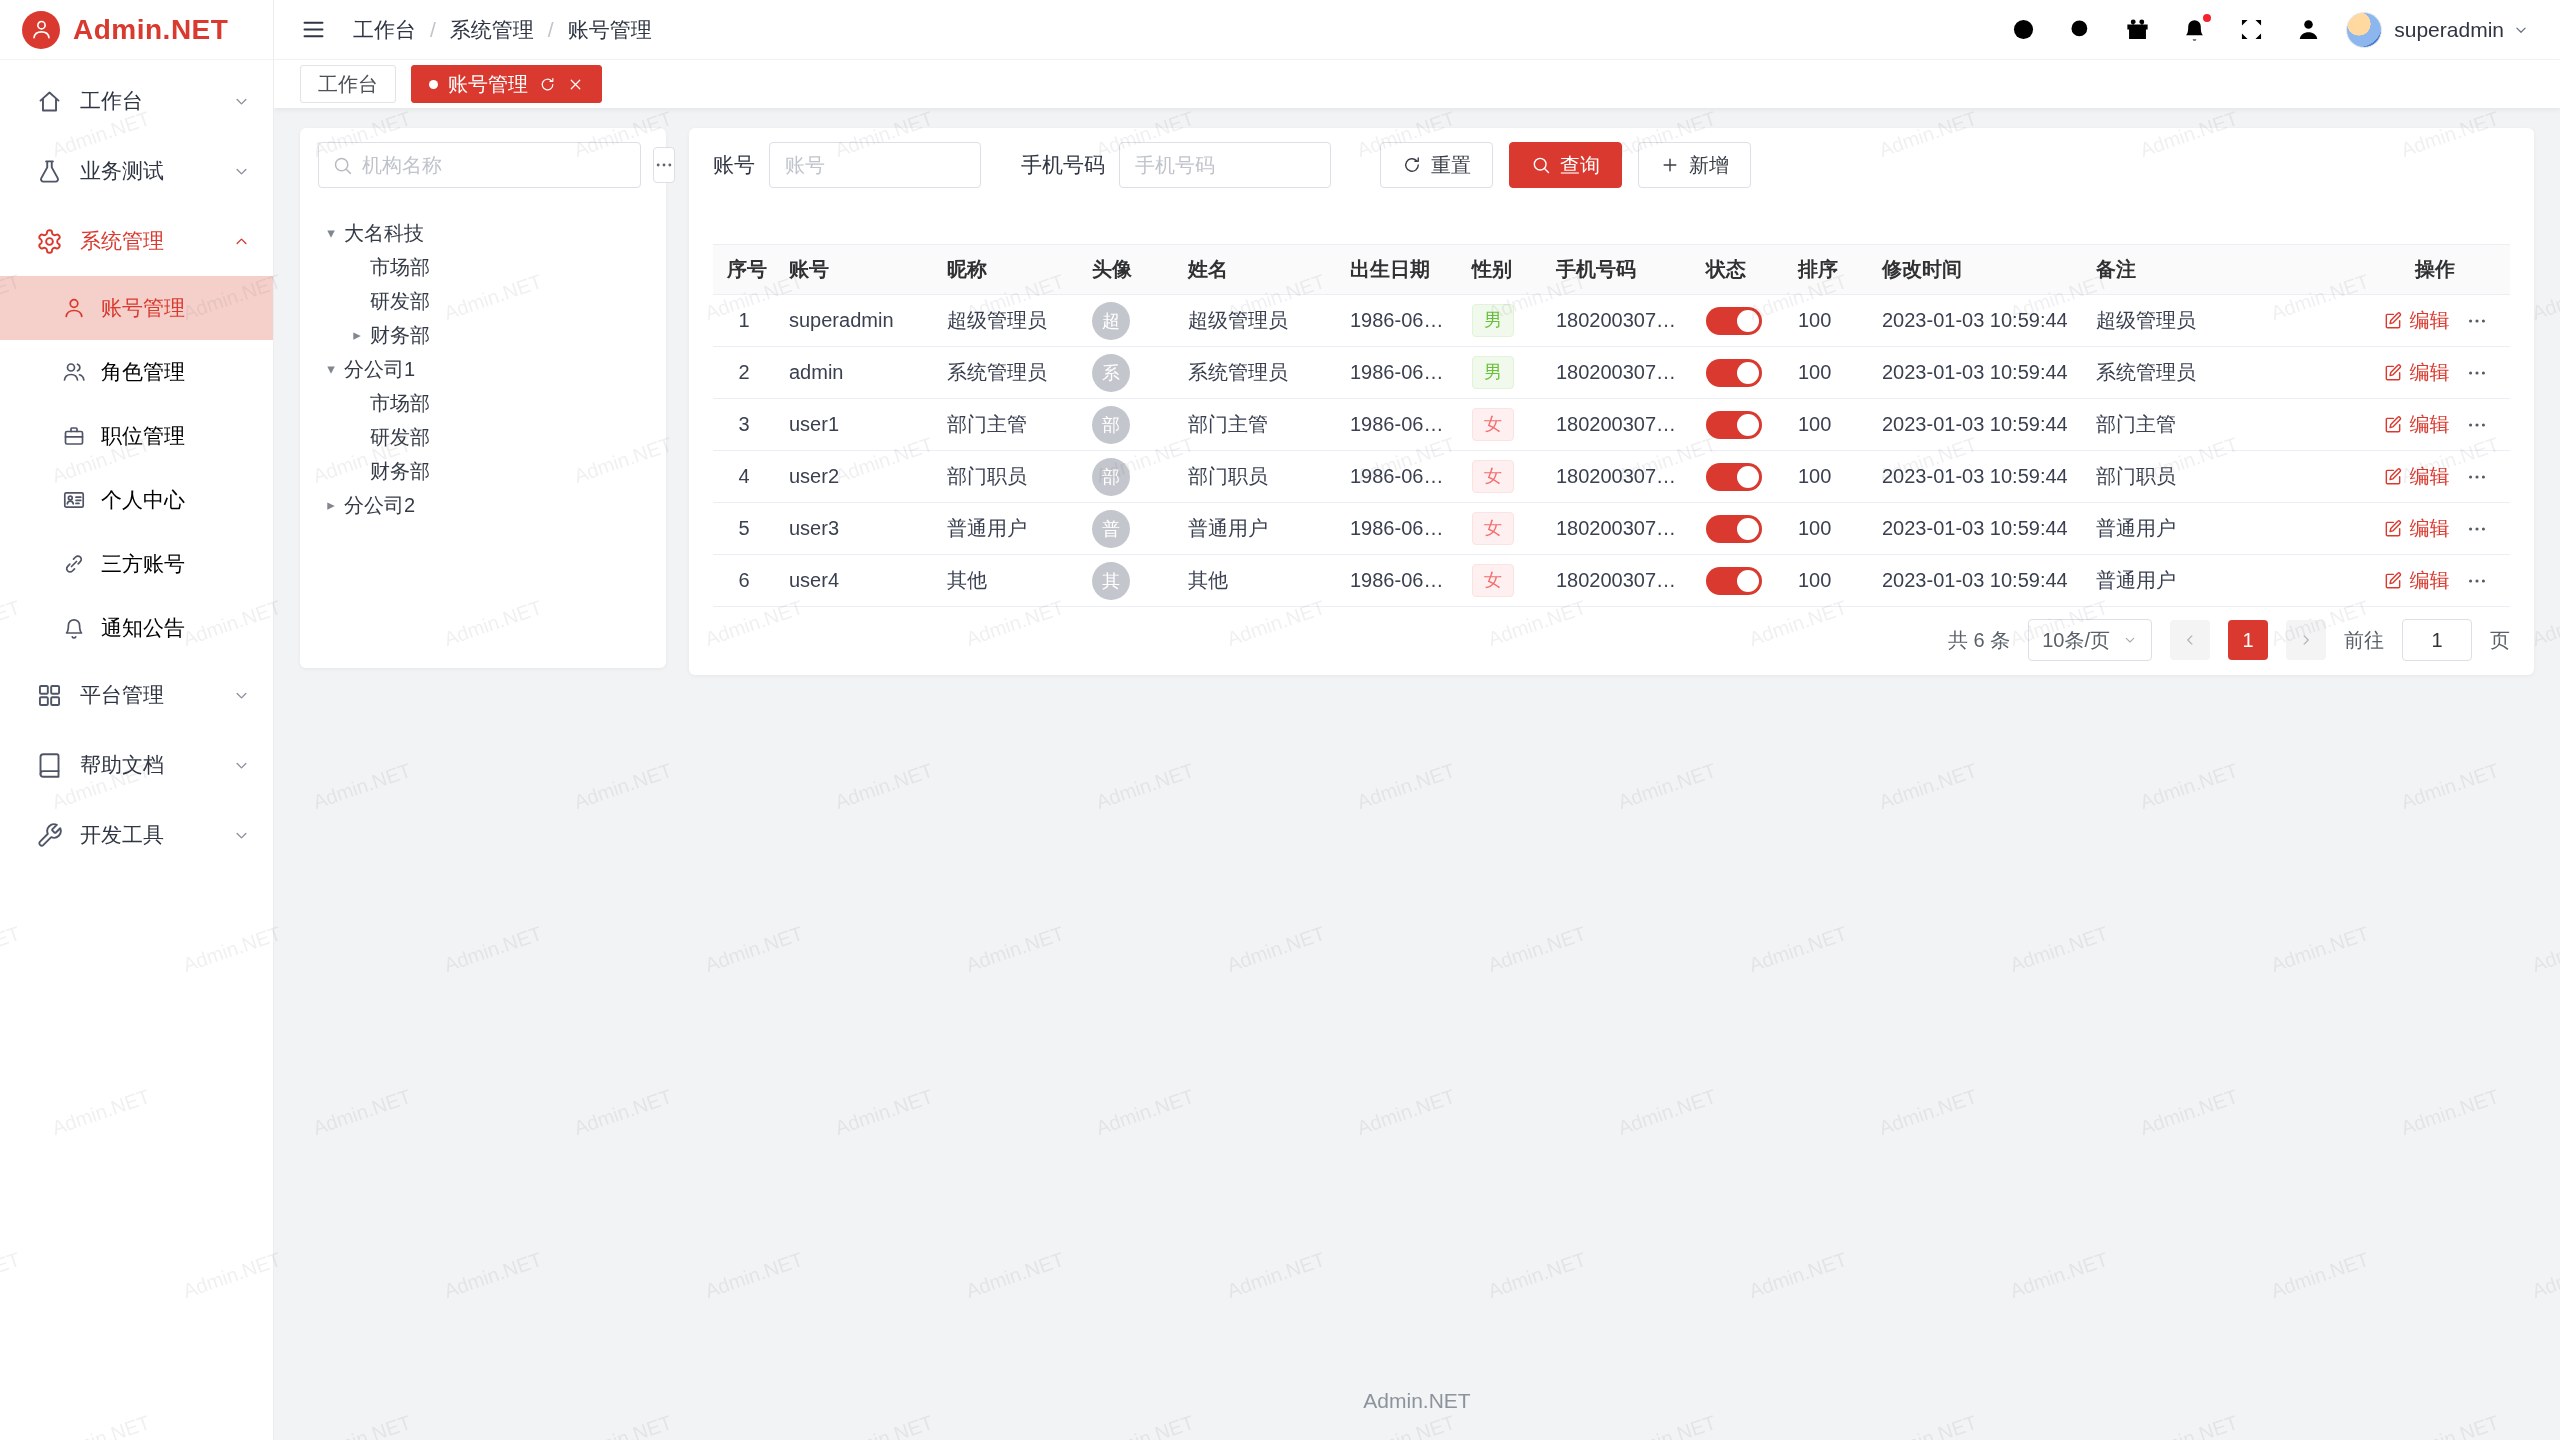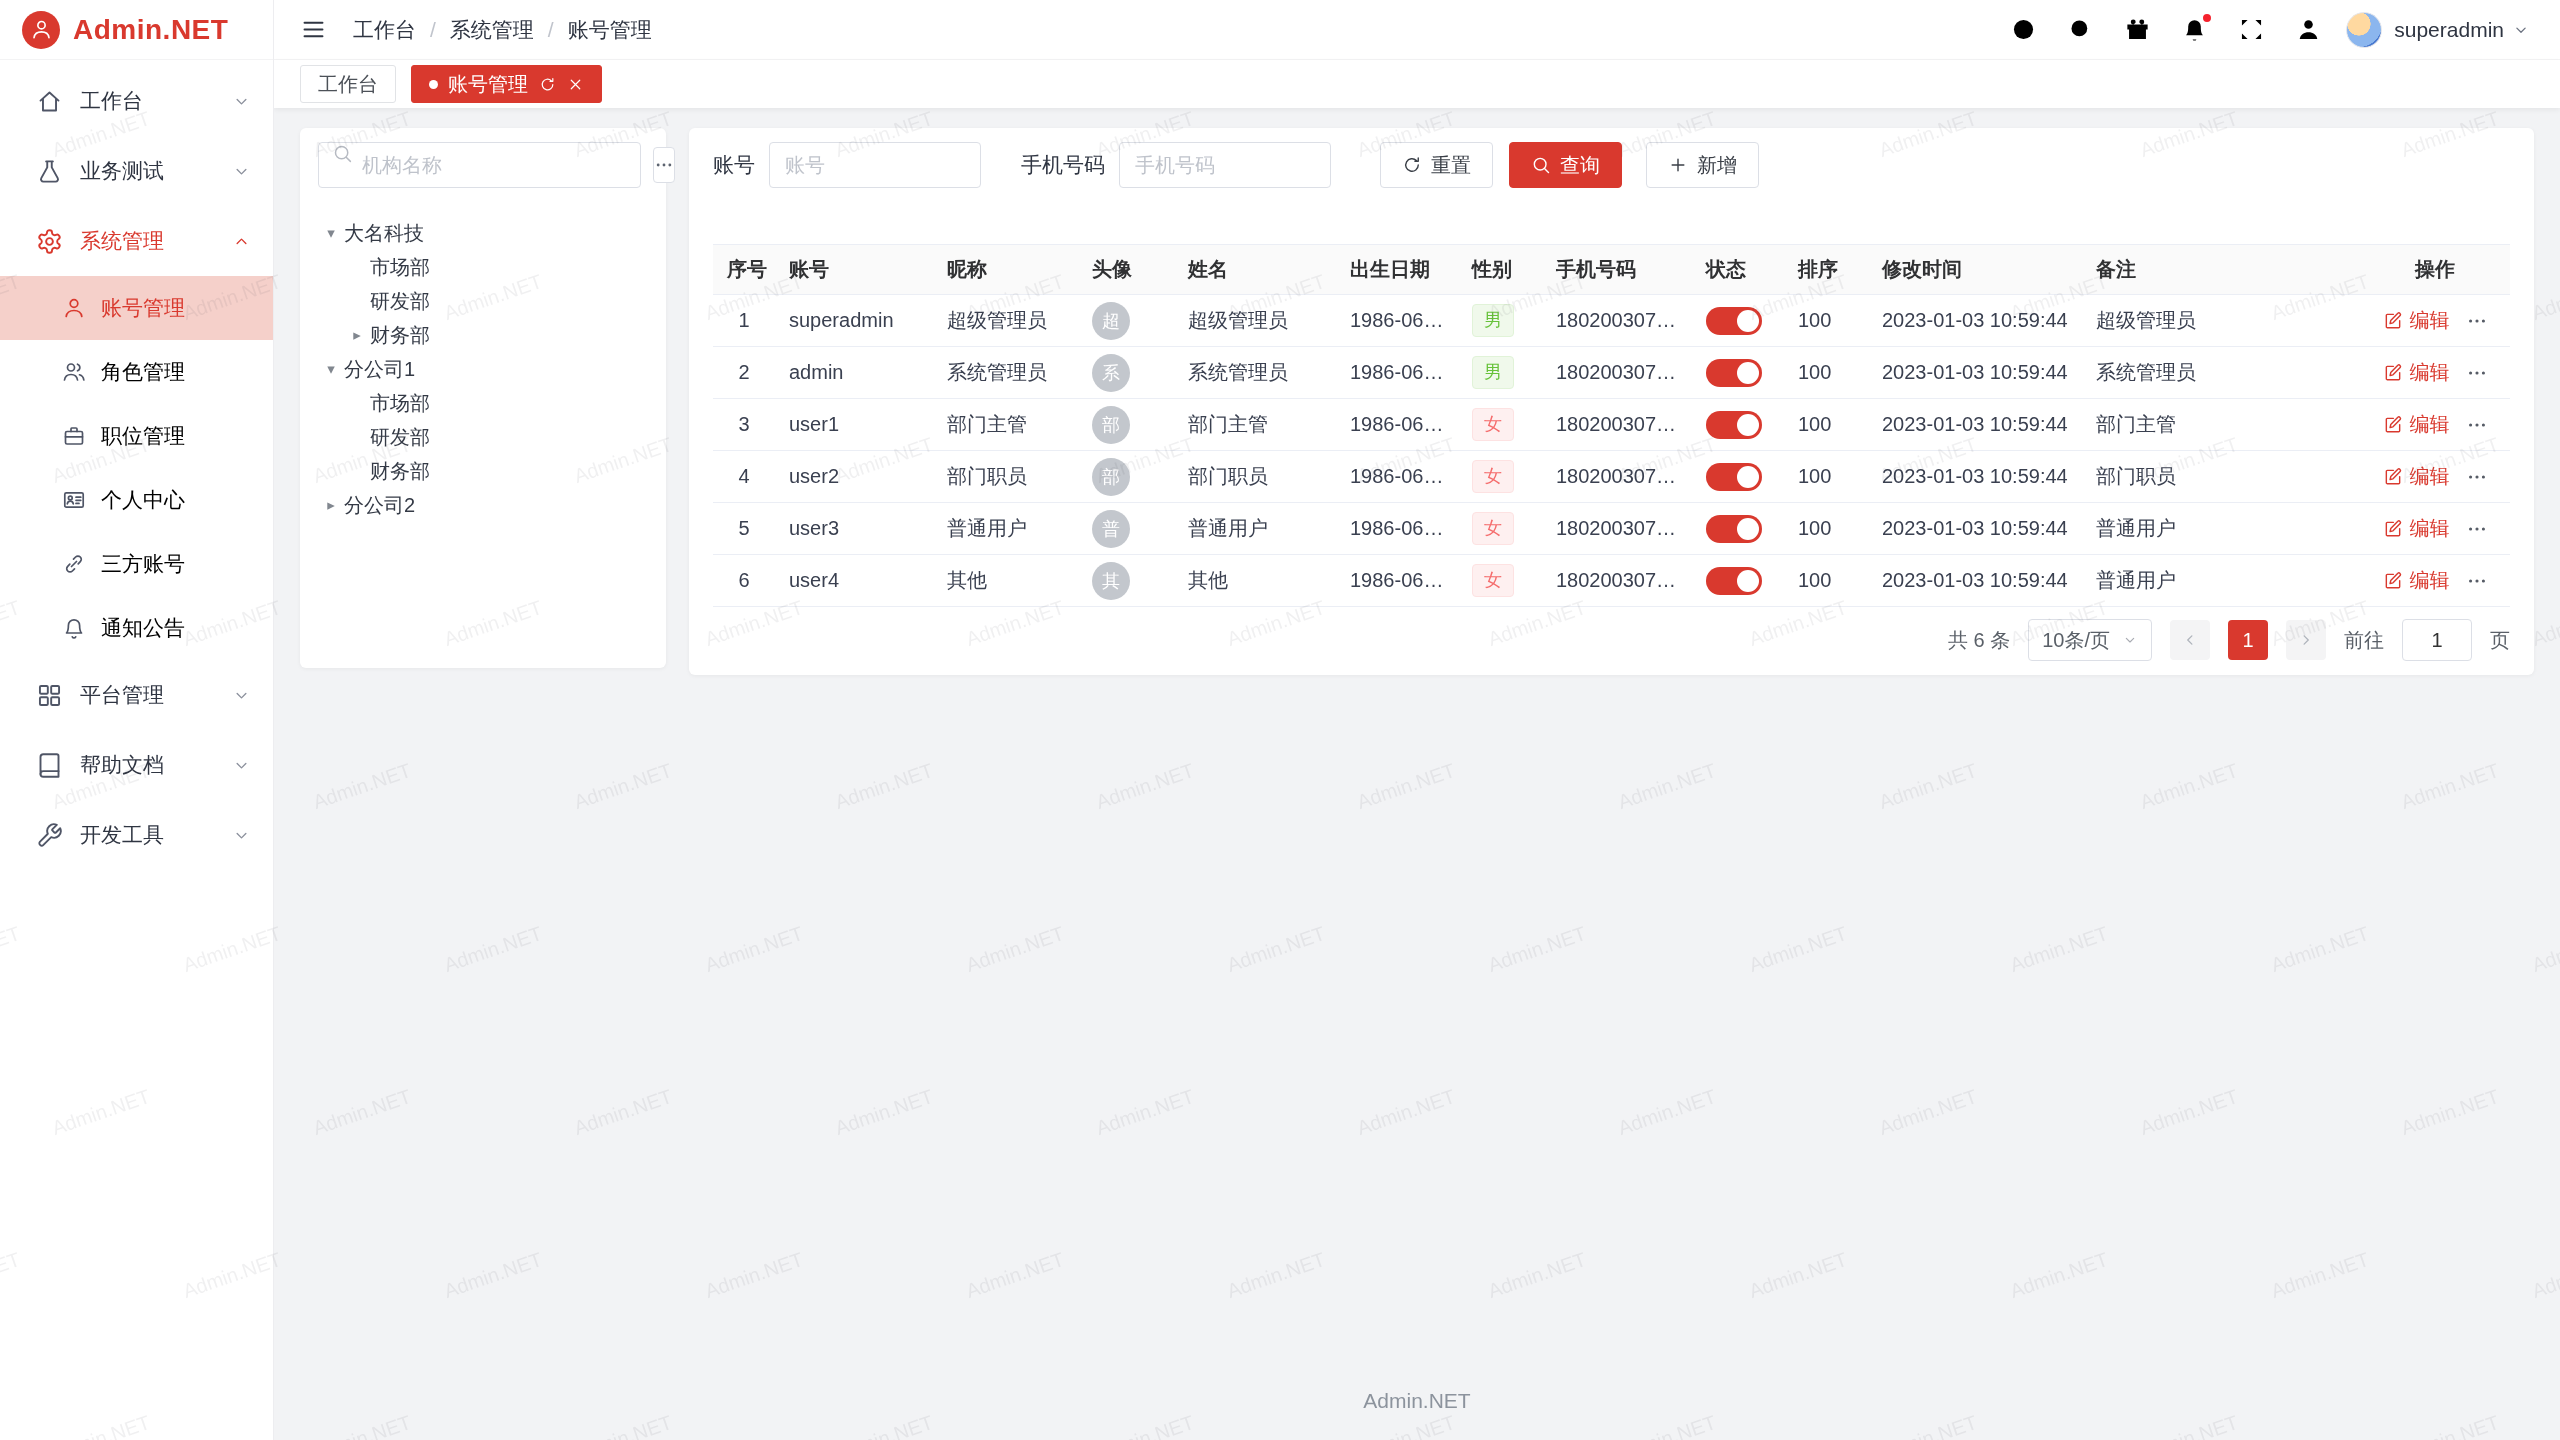--- a/index.html
+++ b/index.html
@@ -49,21 +49,21 @@
 .tab-dot{width:9px;height:9px;border-radius:50%;background:#fff;margin-right:10px}
 .tab-ic{width:17px;height:17px;margin-left:11px;cursor:pointer}
 
 
 .content{flex:1;display:flex;align-items:flex-start;gap:23px;padding:20px 26px}
 .card{background:#fff;border-radius:6px;box-shadow:0 1px 4px rgba(0,0,0,.05)}
 .tree-card{width:366px;min-width:366px;height:540px;padding:14px 18px}
 .table-card{flex:1;padding:14px 24px 0}
 
 .tree-search{display:flex;align-items:center;gap:12px}
-.search-box{flex:1;height:46px;border:1px solid #dcdfe6;border-radius:4px;display:flex;padding:0 13px;background:#fff}
+.search-box{flex:1;height:46px;border:1px solid #dcdfe6;border-radius:4px;display:flex;align-items:center;padding:0 13px;background:#fff}
 .search-box .s-ic{width:21px;height:21px;color:#b6bac2;margin-right:9px}
 .search-box input{border:0;outline:0;flex:1;min-width:0;font-size:20px;font-family:inherit;color:#333;background:transparent}
 .search-box input::placeholder{color:#bfc3cb}
 .more-btn{width:46px;height:36px;border:1px solid #dcdfe6;border-radius:4px;background:#fff;display:flex;align-items:center;justify-content:center;color:#5d6470;cursor:pointer}
 .more-btn .icon{width:20px;height:20px}
 .tree{margin-top:28px}
 .tree-node{height:34px;display:flex;align-items:center;cursor:pointer;color:#343a46;font-size:20px}
 .tree-node .caret{width:26px;text-align:center;color:#81878f;font-size:15px}
 .tree-node.lv1{padding-left:26px}
 .tree-label{white-space:nowrap}
@@ -71,21 +71,21 @@
 
 .filter-row{display:flex;align-items:center}
 .f-label{font-size:21px;color:#2f3542;margin-right:14px}
 .f-label.ml{margin-left:40px}
 .f-input{width:212px;height:46px;border:1px solid #dcdfe6;border-radius:4px;padding:0 15px;font-size:20px;font-family:inherit;color:#333;outline:0}
 .f-input::placeholder{color:#bfc3cb}
 .btn{height:46px;padding:0 21px;border:1px solid #dcdfe6;border-radius:4px;background:#fff;display:inline-flex;align-items:center;gap:9px;font-size:20px;font-family:inherit;color:#3a3f47;cursor:pointer}
 .btn .icon{width:20px;height:20px}
 .btn-reset{margin-left:49px}
 .btn-search{margin-left:16px;background:#d9392e;border-color:#d9392e;color:#fff}
-.btn-add{margin-left:24px}
+.btn-add{margin-left:16px}
 
 
 .data-table{width:100%;border-collapse:collapse;margin-top:56px;font-size:20px;color:#3a4050;table-layout:fixed}
 .data-table th{height:50px;background:#fafafa;font-weight:bold;color:#303133;text-align:left;padding:0 14px;border-top:1px solid #ebeef5;border-bottom:1px solid #ebeef5;white-space:nowrap}
 .data-table td{height:52px;padding:0 14px;border-bottom:1px solid #ebeef5;white-space:nowrap;overflow:hidden;text-overflow:ellipsis}
 .data-table th:first-child,.data-table td:first-child{text-align:center}
 .data-table th:last-child,.data-table td:last-child{text-align:center}
 col.c1{width:62px}col.c2{width:158px}col.c3{width:145px}col.c4{width:96px}col.c5{width:162px}col.c6{width:122px}col.c7{width:84px}col.c8{width:150px}col.c9{width:92px}col.c10{width:84px}col.c11{width:214px}col.c13{width:150px}
 .avatar-circle{display:inline-flex;width:38px;height:38px;border-radius:50%;background:#c3c7cd;color:#fff;align-items:center;justify-content:center;font-size:18px;vertical-align:middle}
 .tag{display:inline-block;padding:3px 11px;border-radius:4px;font-size:18px;line-height:1.35}

